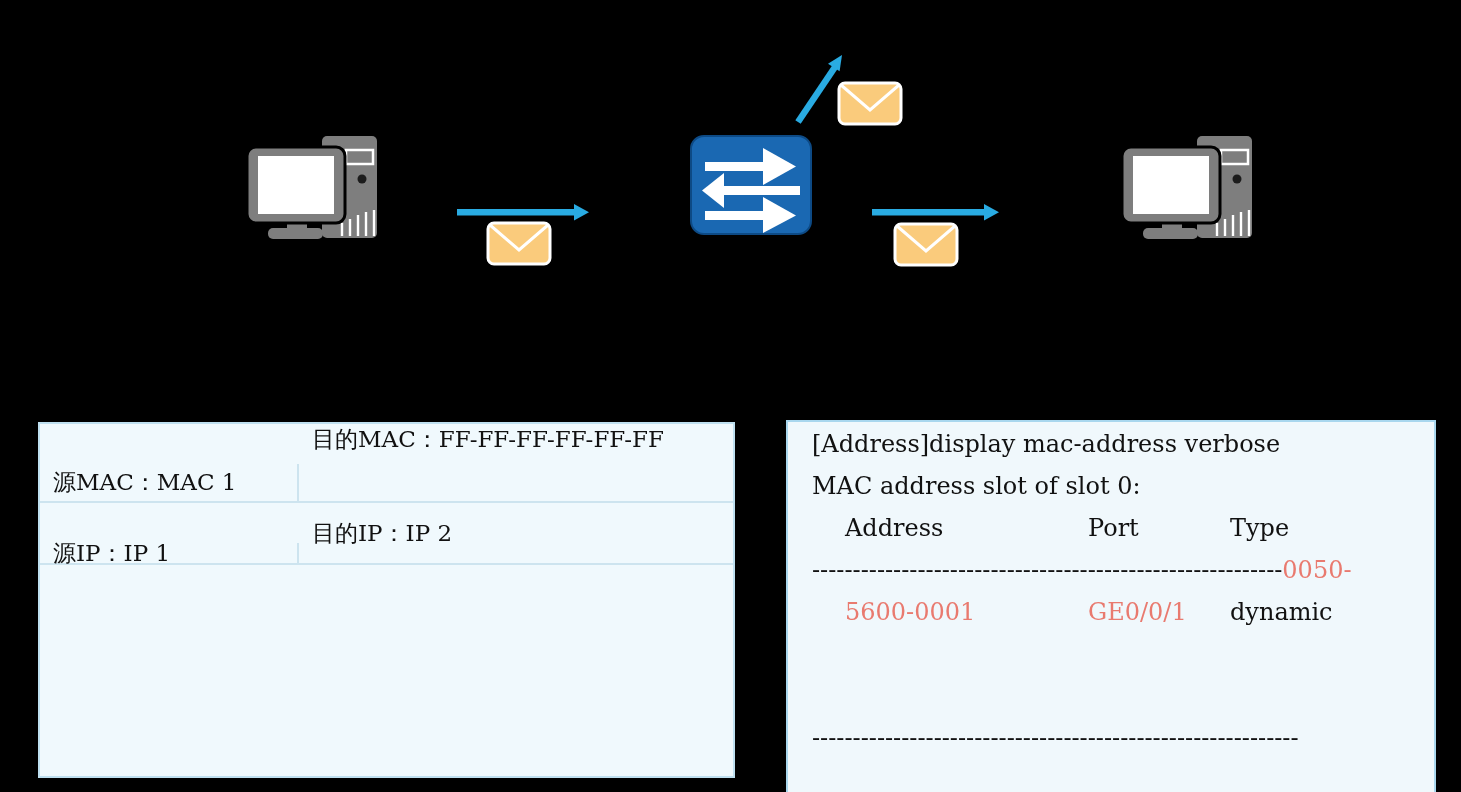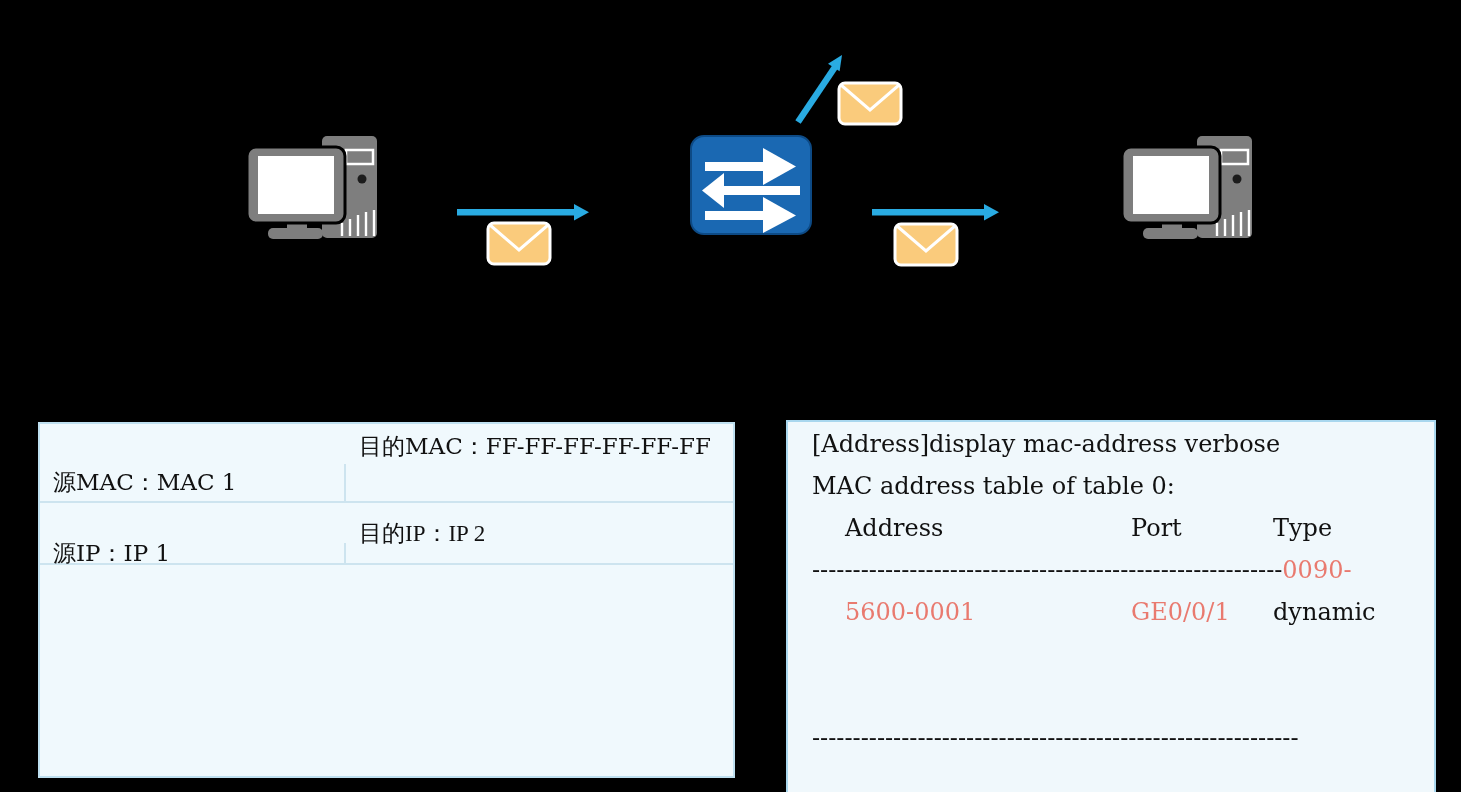--- a/index.html
+++ b/index.html
@@ -12,36 +12,36 @@
   
   .arp-table{
     left:38px;top:422px;width:693px;height:352px;
     background:#f0f9fd;border:2px solid #bfe0f0;
     display:flex;flex-direction:column;font-size:23px;
   }
   .arp-row{display:flex;border-bottom:2px solid #cde4ef;}
   .arp-row.r1{height:78px;}
   .arp-row.r2{height:60px;}
   .arp-cell{box-sizing:border-box;padding-left:13px;display:flex;align-items:center;}
-  .arp-cell.c1{width:306px;border-right:2px solid #cde4ef;flex:none;margin-top:40px;}
-  .arp-cell.c2{flex:1;align-items:flex-start;padding-top:7px;line-height:31px;padding-right:14px;}
-  .arp-row.r2 .arp-cell.c2{align-items:center;padding-top:0;font-family:Liberation Serif, serif;}
+  .arp-cell.c1{width:259px;border-right:2px solid #cde4ef;flex:none;margin-top:40px;}
+  .arp-cell.c2{flex:1;align-items:flex-start;line-height:31px;padding-right:14px;}
+  .arp-row.r2 .arp-cell.c2{align-items:center;padding-top:0;}
   .arp-details{flex:1;padding:11px 14px 0 13px;line-height:40px;white-space:pre-wrap;}
 
   
   .console{
     left:786px;top:420px;width:622px;height:376px;
     background:#f0f8fc;border:2px solid #a9d7ee;
     font-size:24px;line-height:42px;padding:1px 0 0 24px;
     white-space:nowrap;overflow:hidden;
   }
   .cline{height:42px;}
   .red{color:#e97a6f;}
   .colw1{display:inline-block;width:243px;margin-left:33px;}
-  .colw2{display:inline-block;width:142px;margin-left:43px;}
+  .colw2{display:inline-block;width:142px;}
 </style>
 </head>
 <body>
 
 <div class="stage">
 
   <svg class="abs" style="left:245px;top:135px" width="133" height="108" viewBox="0 0 133 108">
     <rect x="77" y="1" width="55" height="102" rx="5" fill="#7e7e7e"></rect>
     <rect x="101" y="15" width="27" height="14" fill="#7e7e7e" stroke="#ffffff" stroke-width="2.5"></rect>
     <circle cx="117" cy="44" r="4.5" fill="#1c1c1c"></circle>
@@ -128,22 +128,22 @@
     </div>
     <div class="arp-details">
       
       
       
     </div>
   </div>
 
   <div class="abs console">
     <div class="cline">[Address]display mac-address verbose</div>
-    <div class="cline">MAC address table of table 0:</div>
+    <div class="cline">MAC address slot of slot 0:</div>
     <div class="cline"><span class="colw1">Address</span><span class="colw2">Port</span><span>Type</span></div>
-    <div class="cline"><span>----------------------------------------------------------</span><span class="red">0090-</span></div>
+    <div class="cline"><span>----------------------------------------------------------</span><span class="red">0050-</span></div>
     <div class="cline"><span class="colw1 red">5600-0001</span><span class="colw2 red">GE0/0/1</span><span>dynamic</span></div>
     <div class="cline">&nbsp;</div>
     <div class="cline">&nbsp;</div>
     <div class="cline">------------------------------------------------------------</div>
   </div>
 
 </div>
 
 </body></html>

